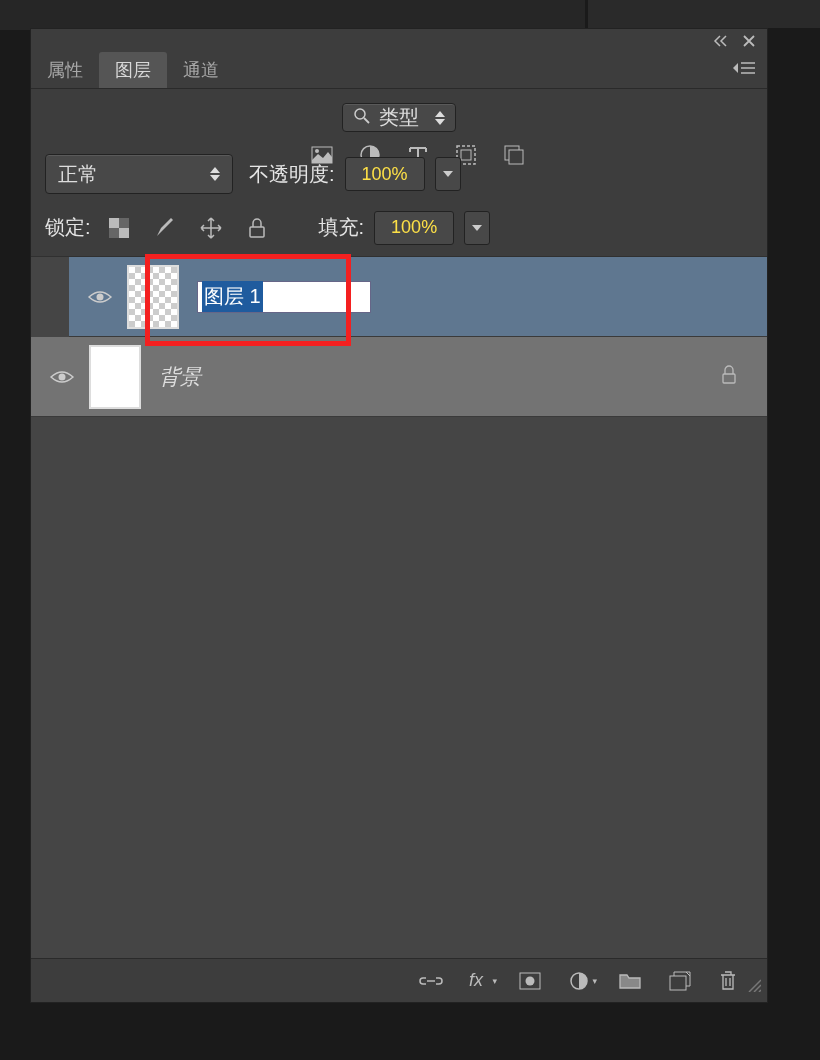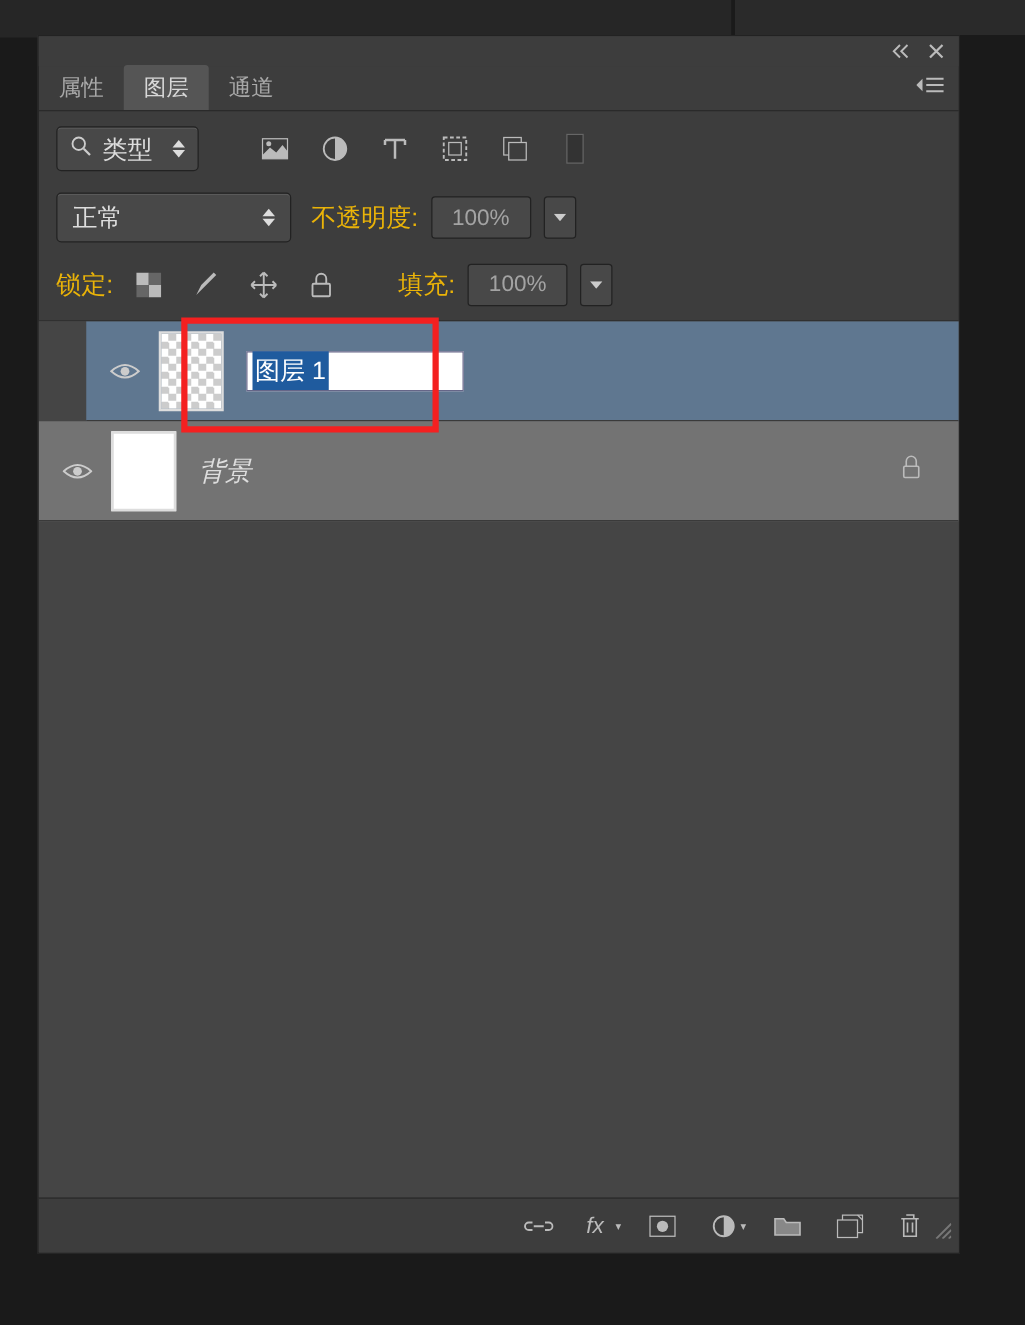--- a/index.html
+++ b/index.html
@@ -68,21 +68,21 @@
       cursor: pointer;
       color: #bbb;
     }
     .filter-row, .blend-row, .lock-row {
       display: flex;
       align-items: center;
       padding: 10px 14px;
       gap: 10px;
       border-bottom: 1px solid #303030;
     }
-    .filter-row { height: 56px; border-bottom: none; padding-top: 14px; }
+    .filter-row { height: 56px; border-bottom: none; padding-top: 14px; flex-direction: column; }
     .blend-row { height: 58px; border-bottom: none; }
     .lock-row { height: 54px; padding-top: 6px; text-align: right; }
     .filter-dropdown {
       display: flex;
       align-items: center;
       background: #484848;
       border: 1px solid #222;
       border-radius: 4px;
       height: 36px;
       padding: 0 10px;
@@ -139,33 +139,33 @@
       border-radius: 4px;
       height: 40px;
       width: 188px;
       padding: 0 12px;
       justify-content: space-between;
       box-shadow: inset 0 1px 0 rgba(255,255,255,0.1);
     }
     .blend-label { font-size: 20px; color: #ddd; }
     .opacity-label, .fill-label, .lock-label {
       font-size: 20px;
-      color: #eab308;
+      color: #e5e5e5;
     }
     .percent-box {
       background: #484848;
       border: 1px solid #222;
       border-radius: 3px;
       height: 34px;
       width: 80px;
       display: flex;
       align-items: center;
       justify-content: center;
       font-size: 18px;
-      color: #a3a3a3;
+      color: #fde047;
     }
     .dd-toggle {
       background: #484848;
       border: 1px solid #222;
       width: 26px;
       height: 34px;
       display: flex;
       align-items: center;
       justify-content: center;
       border-radius: 3px;

